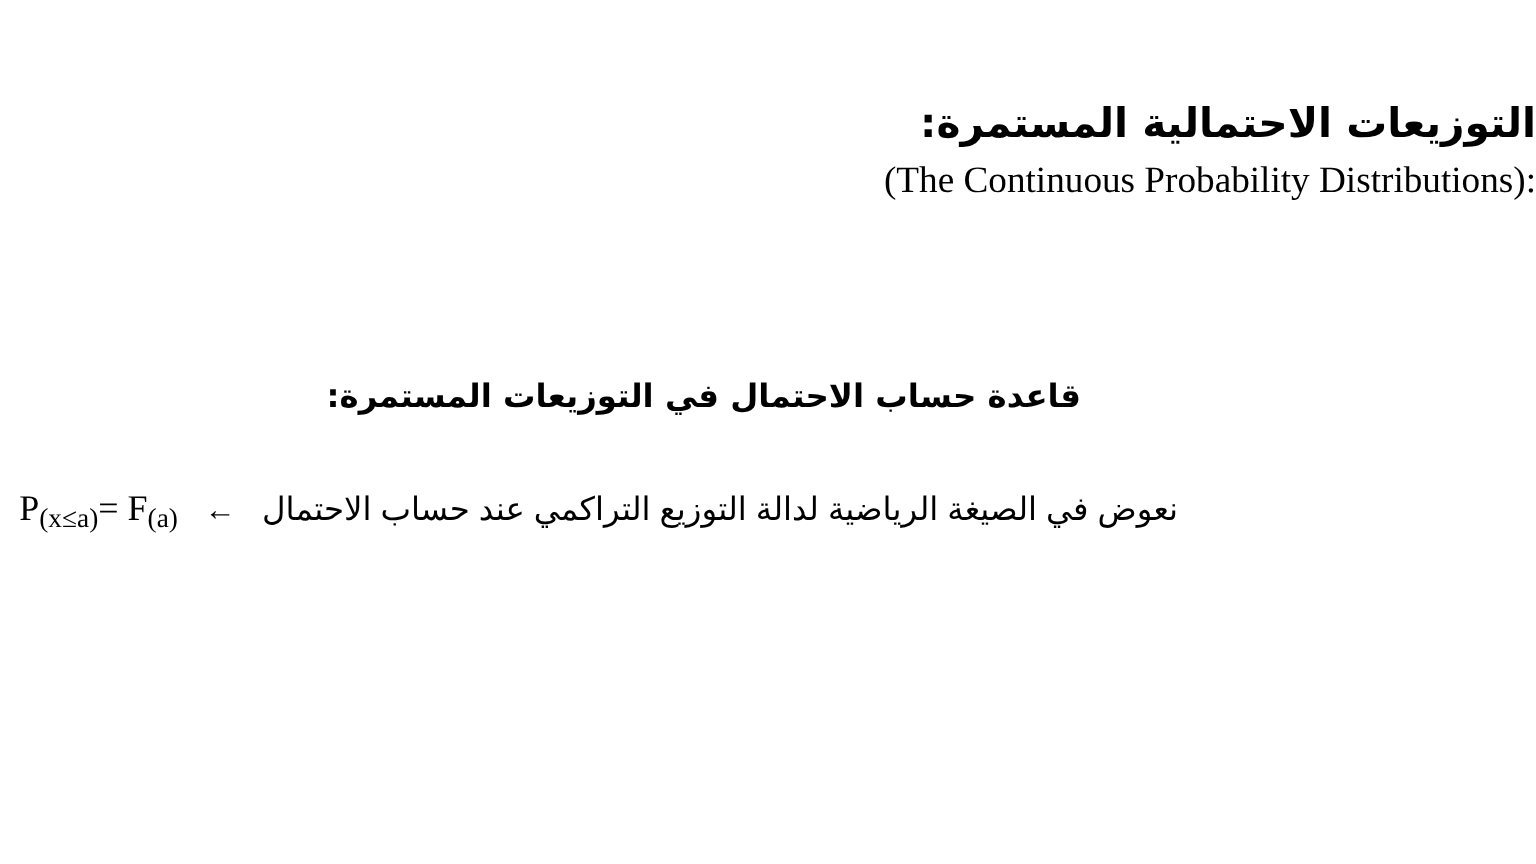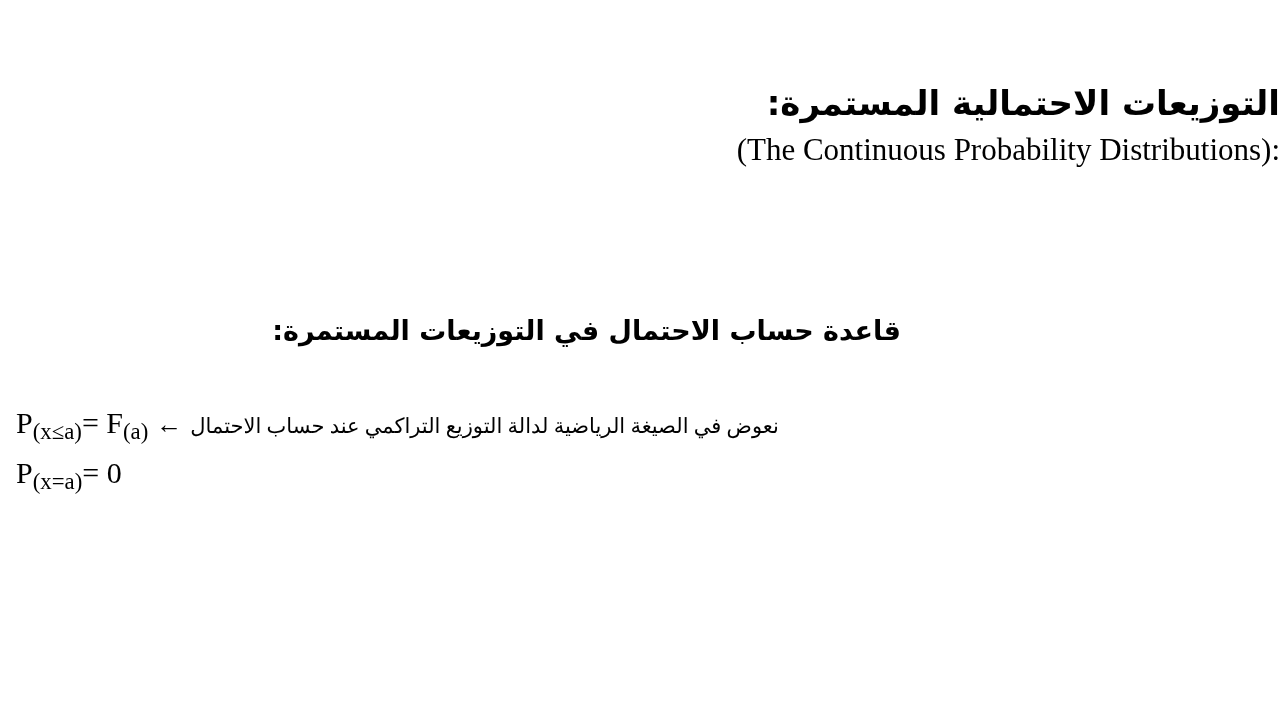--- a/index.html
+++ b/index.html
@@ -81,27 +81,27 @@
     font-size: 30px;
     line-height: 1.0;
     height: 50px;
     white-space: nowrap;
   }
 
   .f-line.mixed {
     
     display: flex;
     align-items: baseline;
-    gap: 4px;
+    gap: 18px;
     text-align: center;
   }
 
   .arabic-note {
-    font-family: Liberation Serif, serif;
-    font-size: 21px;
+    font-family: Liberation Sans, sans-serif;
+    font-size: 27px;
     direction: rtl;
     unicode-bidi: isolate;
     line-height: 1.2;
   }
 
   .arrow {
     font-size: 26px;
     padding: 0 4px;
   }
 
@@ -126,19 +126,16 @@
   <div class="formulas">
 
     <div class="f-line mixed">
       <span>P<span class="sub">(x≤a)</span>= F<span class="sub">(a)</span></span>
       <span class="arrow">←</span>
       <span class="arabic-note">نعوض في الصيغة الرياضية لدالة التوزيع التراكمي عند حساب الاحتمال</span>
     </div>
 
 
 
-    <div class="f-line">
-      <span>P<span class="sub">(x=a)</span>= 0</span>
-    </div>
 
   </div>
 
 </div>
 
 </body></html>

